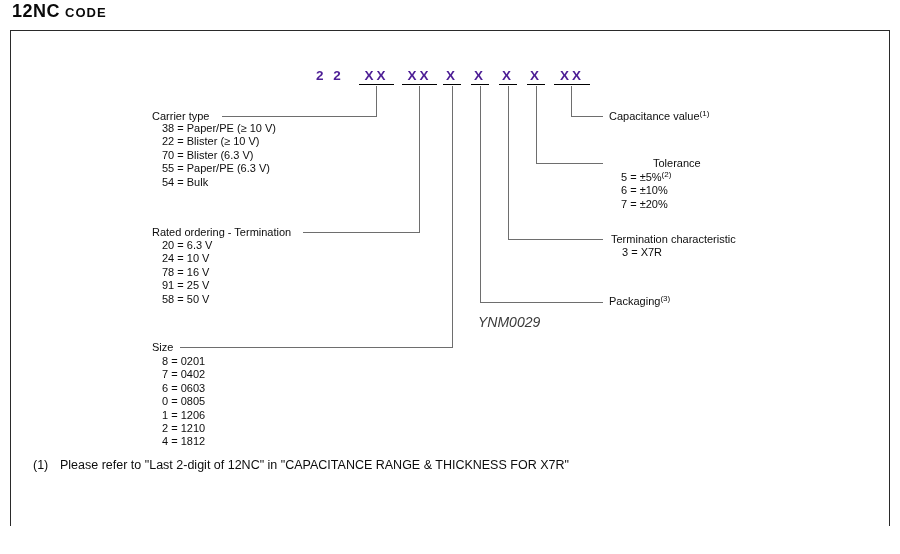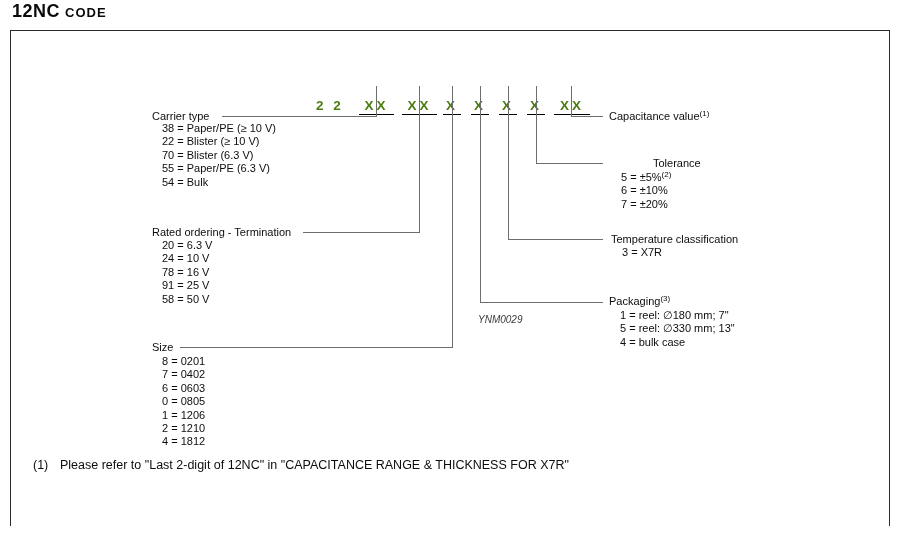--- a/index.html
+++ b/index.html
@@ -4,29 +4,29 @@
 <style>
   html,body{margin:0;padding:0;background:#fff;}
   .page{position:relative;width:900px;height:526px;background:#ffffff;
         font-family:"Liberation Sans",sans-serif;color:#111;overflow:hidden;}
   .title{position:absolute;left:12px;top:1px;white-space:nowrap;color:#0a0a0a;}
   .title-main{font-size:18px;font-weight:bold;letter-spacing:.5px;}
   .title-sub{font-size:13px;font-weight:bold;letter-spacing:1px;margin-left:5px;}
   .box{position:absolute;left:10px;top:30px;width:878px;height:512px;
        border:1px solid #2a2a2a;border-bottom-width:2px;background:#fff;}
   .code{position:absolute;top:68px;height:16px;line-height:15px;font-size:13.5px;
-        font-weight:bold;text-align:center;letter-spacing:3px;color:#4d7c0f;white-space:nowrap;margin-top:30px;}
+        font-weight:bold;text-align:center;letter-spacing:3px;color:#4c1d95;white-space:nowrap;}
   .code.u{border-bottom:1.5px solid #000;}
   .vline{position:absolute;width:1px;background:#6e6e6e;}
   .hline{position:absolute;height:1px;background:#6e6e6e;}
   .sec-label{position:absolute;font-size:11px;font-weight:normal;white-space:nowrap;color:#0d0d0d;}
   .list{position:absolute;font-size:11px;line-height:13.4px;white-space:nowrap;color:#0d0d0d;}
   .list div{height:13.4px;}
   sup{font-size:8px;line-height:0;vertical-align:4px;}
-  .figcode{position:absolute;left:478px;top:314px;font-size:10px;font-style:italic;color:#3a3a3a;}
+  .figcode{position:absolute;left:478px;top:314px;font-size:14px;font-style:italic;color:#3a3a3a;}
   .fn{position:absolute;left:33px;font-size:12.5px;white-space:nowrap;color:#0d0d0d;}
   .fn .num{display:inline-block;width:27px;}
 </style>
 </head>
 <body>
 
 <div class="page">
 
   <div class="title">
     <span class="title-main">12NC</span><span class="title-sub">CODE</span>
@@ -92,32 +92,27 @@
     <span>Capacitance value</span><sup>(1)</sup>
   </div>
 
   <div class="sec-label" style="left:611px;top:157px;margin-left:42px;">Tolerance</div>
   <div class="list" style="left:621px;top:171px;">
     <div><span>5 = ±5%</span><sup>(2)</sup></div>
     <div>6 = ±10%</div>
     <div>7 = ±20%</div>
   </div>
 
-  <div class="sec-label" style="left:611px;top:233px;">Temperature classification</div>
+  <div class="sec-label" style="left:611px;top:233px;">Termination characteristic</div>
   <div class="list" style="left:622px;top:246px;">
     <div>3 = X7R</div>
   </div>
 
   <div class="sec-label" style="left:609px;top:295px;">
     <span>Packaging</span><sup>(3)</sup>
-  </div>
-  <div class="list" style="left:620px;top:309px;">
-    <div>1 = reel: ∅180 mm; 7"</div>
-    <div>5 = reel: ∅330 mm; 13"</div>
-    <div>4 = bulk case</div>
   </div>
 
   <div class="figcode">YNM0029</div>
 
   <div class="fn" style="top:458px;">
     <span class="num">(1)</span><span>Please refer to "Last 2-digit of 12NC" in "CAPACITANCE RANGE &amp; THICKNESS FOR X7R"</span>
   </div>
 
 </div>
 

